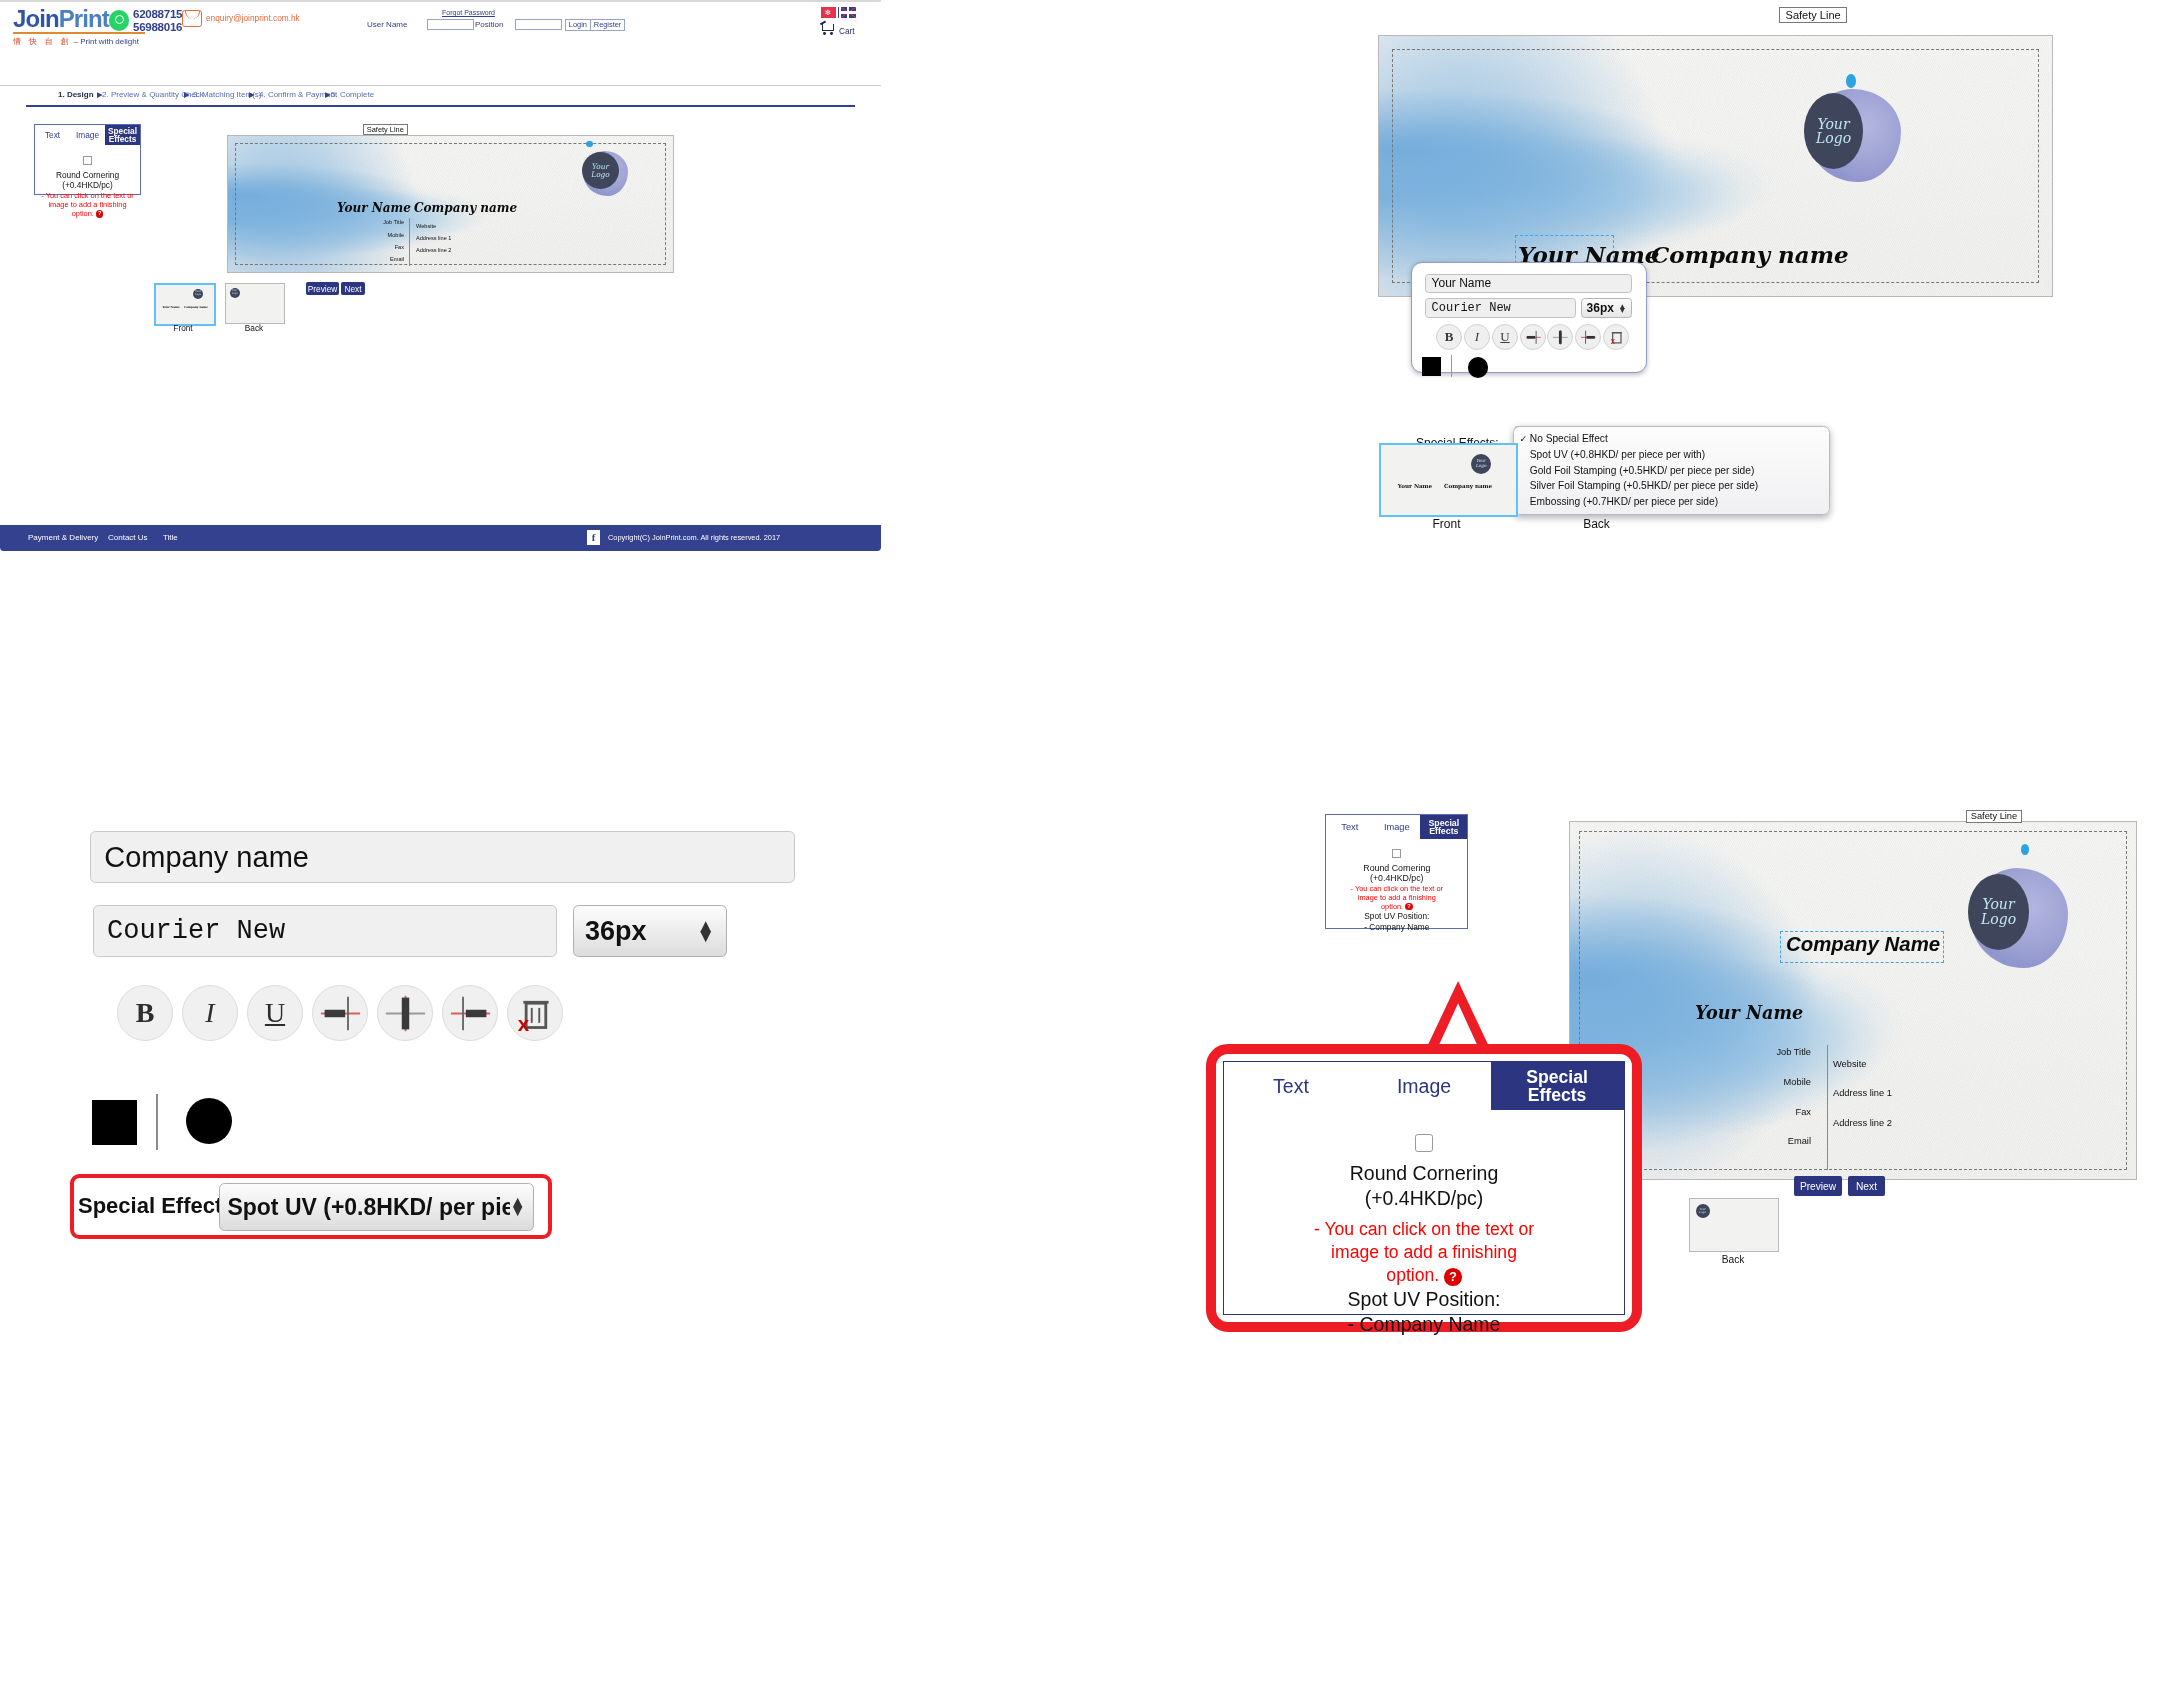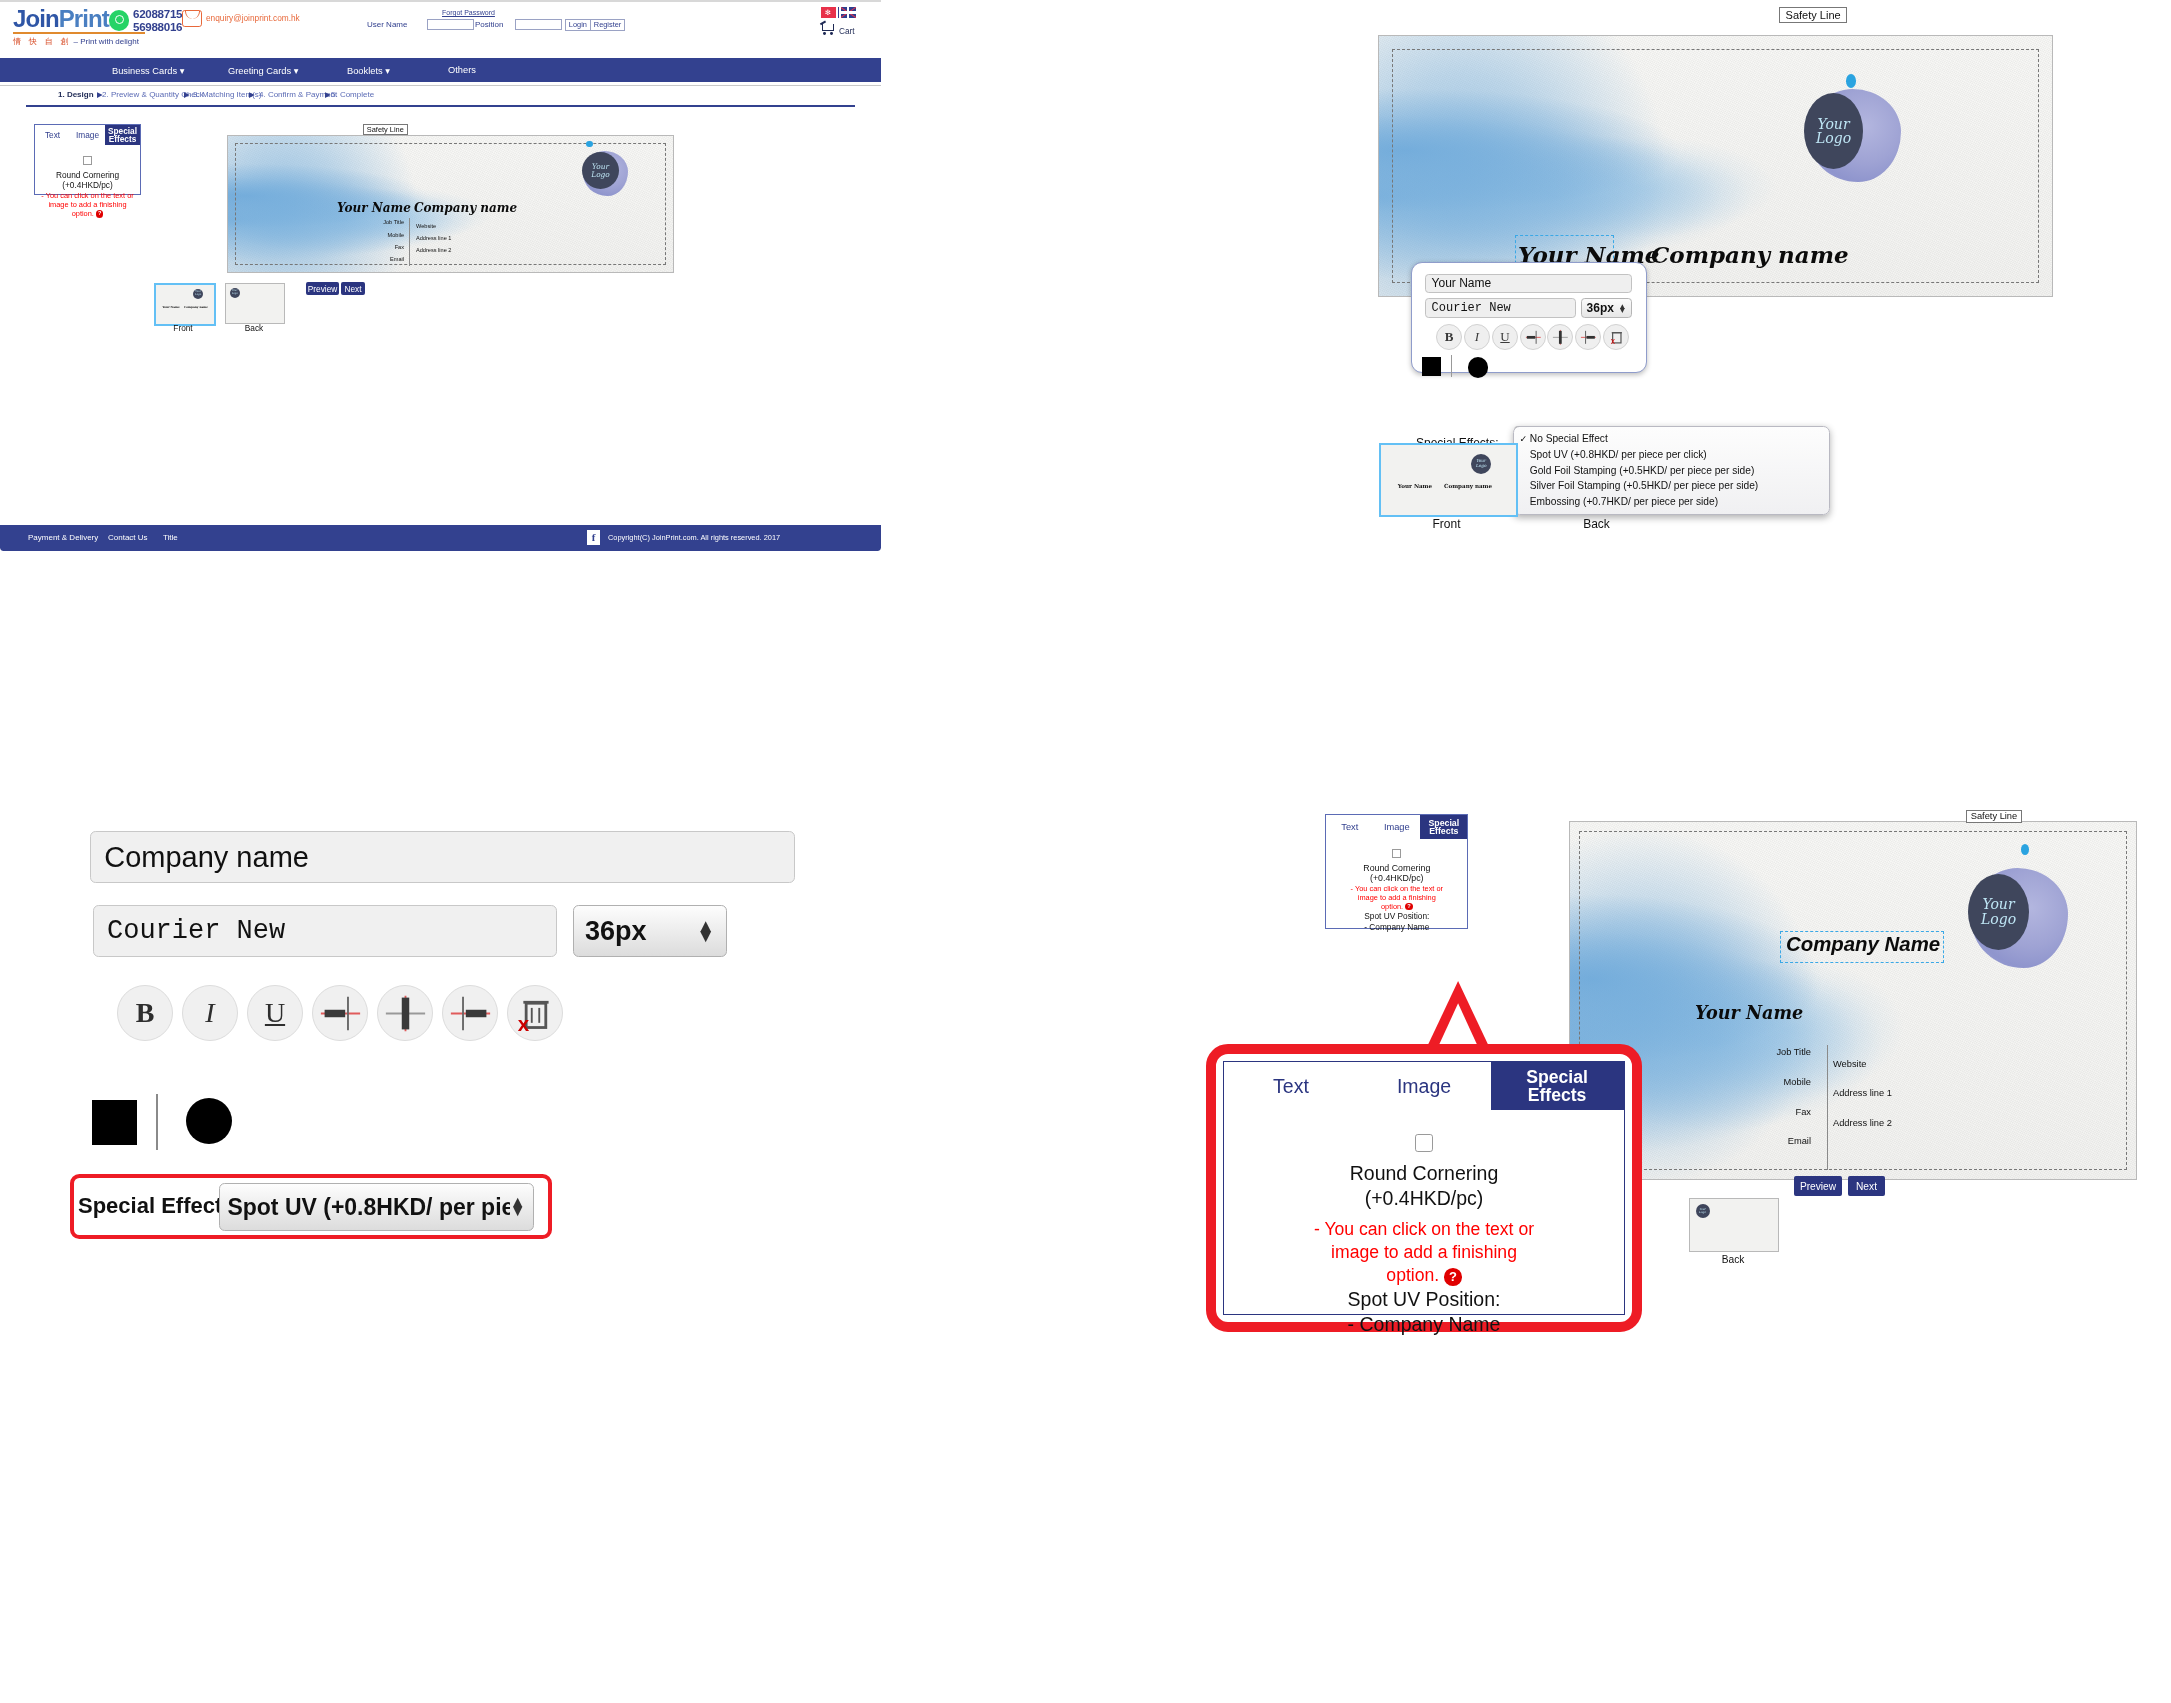--- a/index.html
+++ b/index.html
@@ -180,26 +180,20 @@
       <i class="v"></i>
   </div>
   <div class="cart-icon">
       <span class="hdl"></span>
       <span class="body"></span>
       <span class="w1"></span>
       <span class="w2"></span>
     </div>
   <div class="cart-text">Cart</div>
 
-  <div id="s1-nav">
-    <div class="navitem" style="left:112px"><span>Business Cards</span> <span>▾</span></div>
-    <div class="navitem" style="left:228px"><span>Greeting Cards</span> <span>▾</span></div>
-    <div class="navitem" style="left:347px"><span>Booklets</span> <span>▾</span></div>
-    <div class="navitem" style="left:448px">Others</div>
-  </div>
   <div id="s1-nav-border"></div>
 
   <div id="s1-crumb">
     <div class="crumb active" style="left:58px">1. Design</div>
     <div class="crumb-arrow" style="left:97px">▶</div>
     <div class="crumb" style="left:102px">2. Preview &amp; Quantity Check</div>
     <div class="crumb-arrow" style="left:184px">▶</div>
     <div class="crumb" style="left:193px">3. Matching Item(s)</div>
     <div class="crumb-arrow" style="left:249px">▶</div>
     <div class="crumb" style="left:259px">4. Confirm &amp; Payment</div>
@@ -354,21 +348,21 @@
   <div class="se-label" style="left:49px;top:429px;font-size:12px;">Special Effects:</div>
   <div class="se-select" style="left:147px;top:419px;width:232px;height:28px;font-size:12px;"></div>
 
   <div class="dropdown" style="left:146px;top:419px;width:315px;">
     <div class="dd-item">
         <span class="dd-check">✓</span>
         <span>No Special Effect</span>
       </div>
     <div class="dd-item">
         <span class="dd-check"></span>
-        <span>Spot UV (+0.8HKD/ per piece per click)</span>
+        <span>Spot UV (+0.8HKD/ per piece per with)</span>
       </div>
     <div class="dd-item">
         <span class="dd-check"></span>
         <span>Gold Foil Stamping (+0.5HKD/ per piece per side)</span>
       </div>
     <div class="dd-item">
         <span class="dd-check"></span>
         <span>Silver Foil Stamping (+0.5HKD/ per piece per side)</span>
       </div>
     <div class="dd-item">

